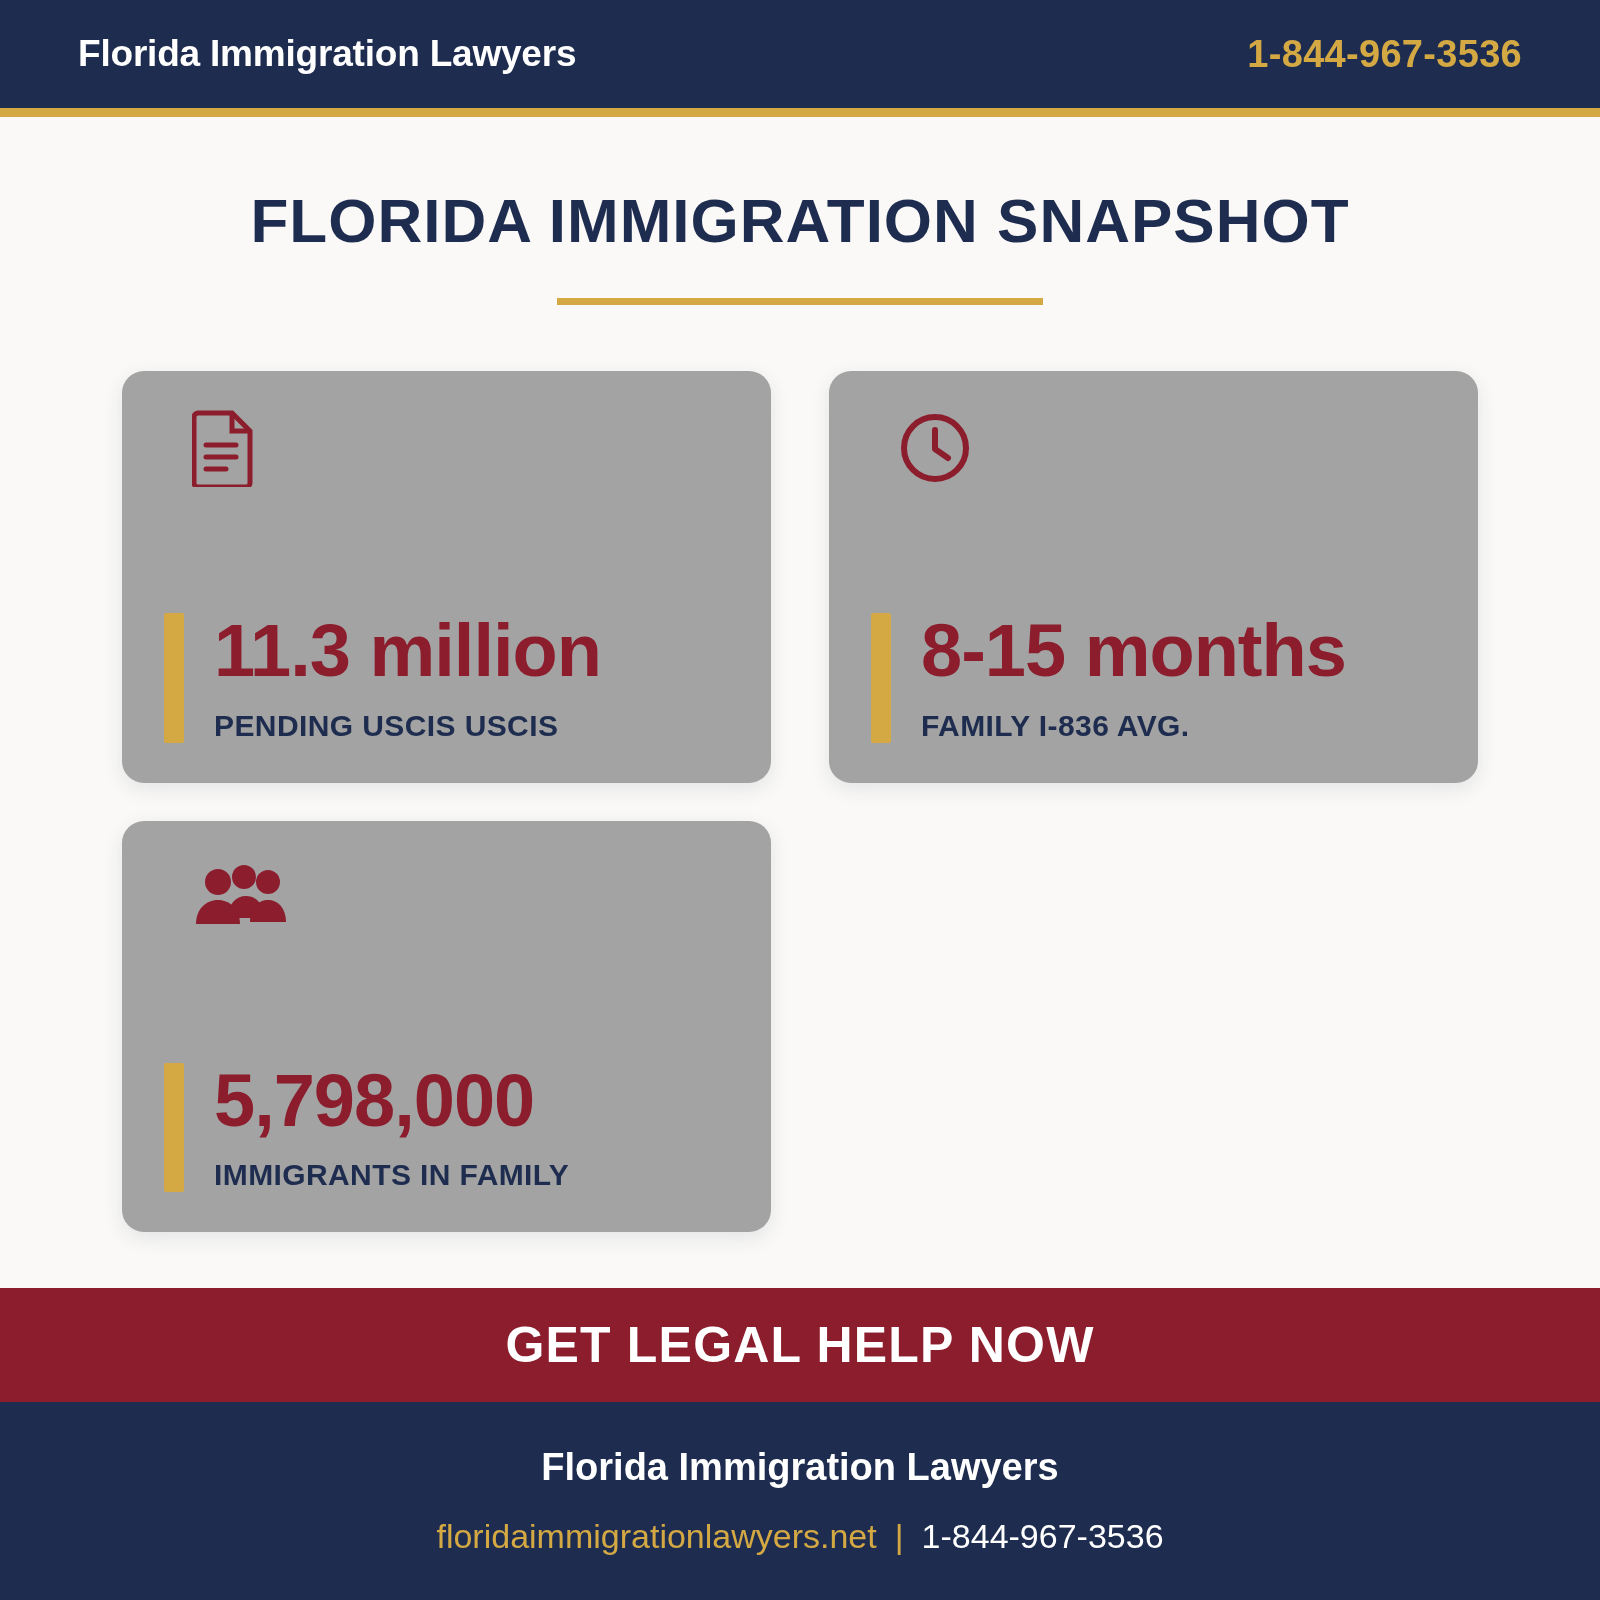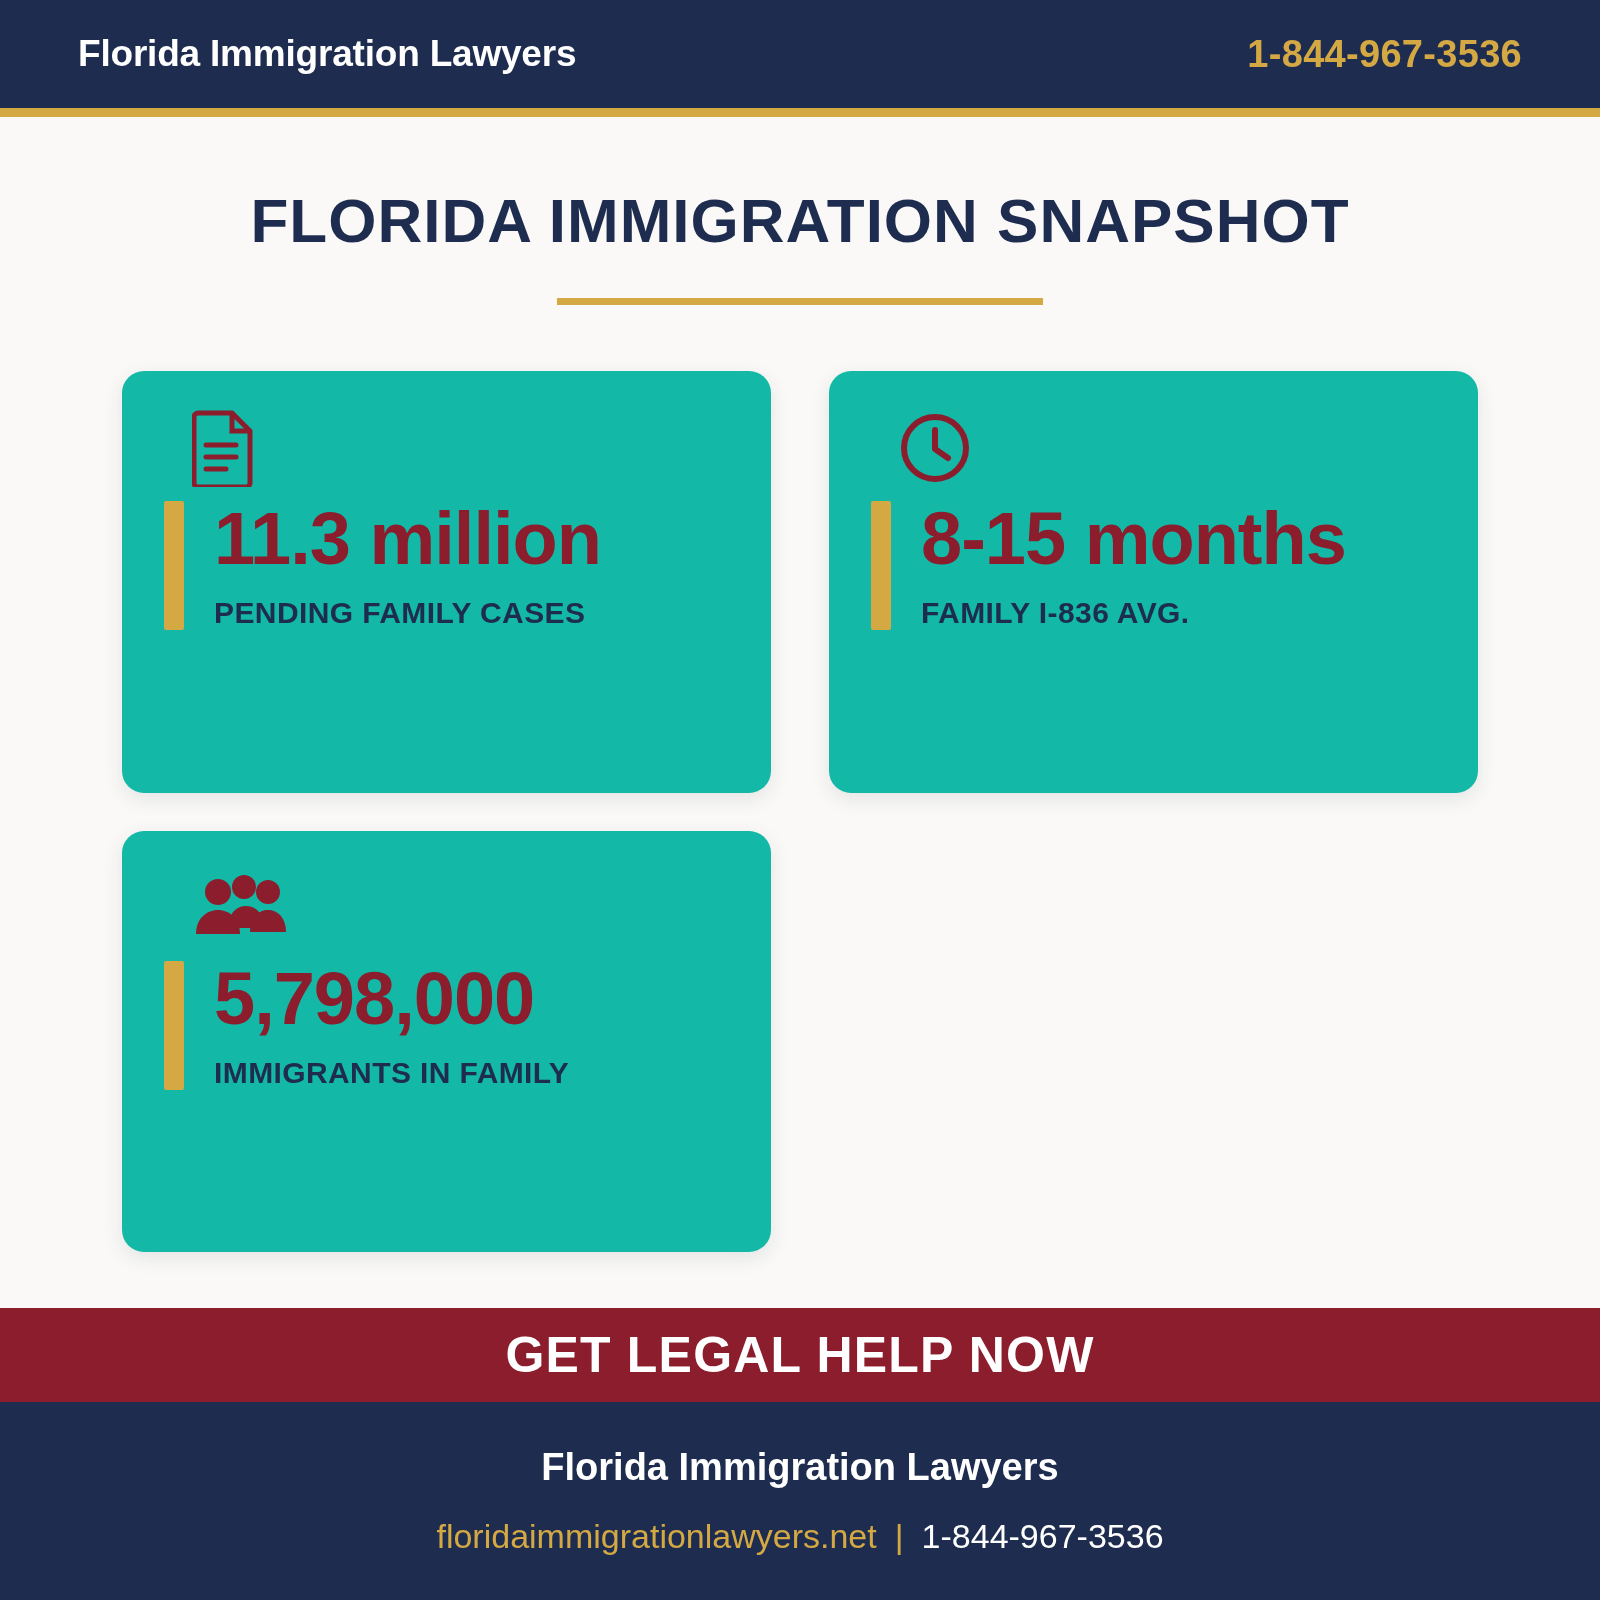--- a/index.html
+++ b/index.html
@@ -68,27 +68,27 @@
   .cards {
     flex: 1 1 auto;
     display: grid;
     grid-template-columns: 1fr 1fr;
     grid-template-rows: 1fr 1fr;
     gap: 38px 58px;
     padding: 66px 122px 56px;
     align-content: center;
   }
   .card {
-    background: #14b8a6;
+    background: #a3a3a3;
     border-radius: 22px;
     box-shadow: 0 6px 20px rgba(30,45,79,0.10);
     padding: 38px 42px 40px;
     display: flex;
     flex-direction: column;
-    justify-content: flex-start;
+    justify-content: space-between;
     min-height: 292px;
   }
   .card-icon {
     color: #8c1d2d;
     height: 78px;
     display: flex;
     align-items: center;
     margin-left: 28px;
   }
   .card-body {
@@ -117,21 +117,21 @@
     font-size: 30px;
     font-weight: bold;
     letter-spacing: 0.4px;
     margin-top: 20px;
     white-space: nowrap;
   }
 
   
   .cta {
     background: #8c1d2d;
-    height: 94px;
+    height: 114px;
     display: flex;
     align-items: center;
     justify-content: center;
     flex: 0 0 auto;
   }
   .cta-text {
     color: #ffffff;
     font-size: 50px;
     font-weight: bold;
     letter-spacing: 1.2px;
@@ -187,21 +187,21 @@
         <svg width="64" height="78" viewBox="0 0 64 78" fill="none" stroke="currentColor" stroke-width="5">
           <path d="M6 4 h34 l18 18 v52 a4 4 0 0 1 -4 4 H6 a4 4 0 0 1 -4 -4 V8 a4 4 0 0 1 4 -4 z"></path>
           <path d="M40 4 v18 h18"></path>
           <path d="M14 36 h30 M14 48 h30 M14 60 h20" stroke-width="5" stroke-linecap="round"></path>
         </svg>
       </div>
       <div class="card-body">
         <div class="accent-bar"></div>
         <div class="card-text">
           <div class="stat-value">11.3 million</div>
-          <div class="stat-label">PENDING FAMILY CASES</div>
+          <div class="stat-label">PENDING USCIS USCIS</div>
         </div>
       </div>
     </div>
 
     <div class="card">
       <div class="card-icon">
         <svg width="72" height="72" viewBox="0 0 72 72" fill="none" stroke="currentColor" stroke-width="6">
           <circle cx="36" cy="36" r="31"></circle>
           <path d="M36 18 v19 l13 9" stroke-linecap="round" stroke-linejoin="round"></path>
         </svg>

